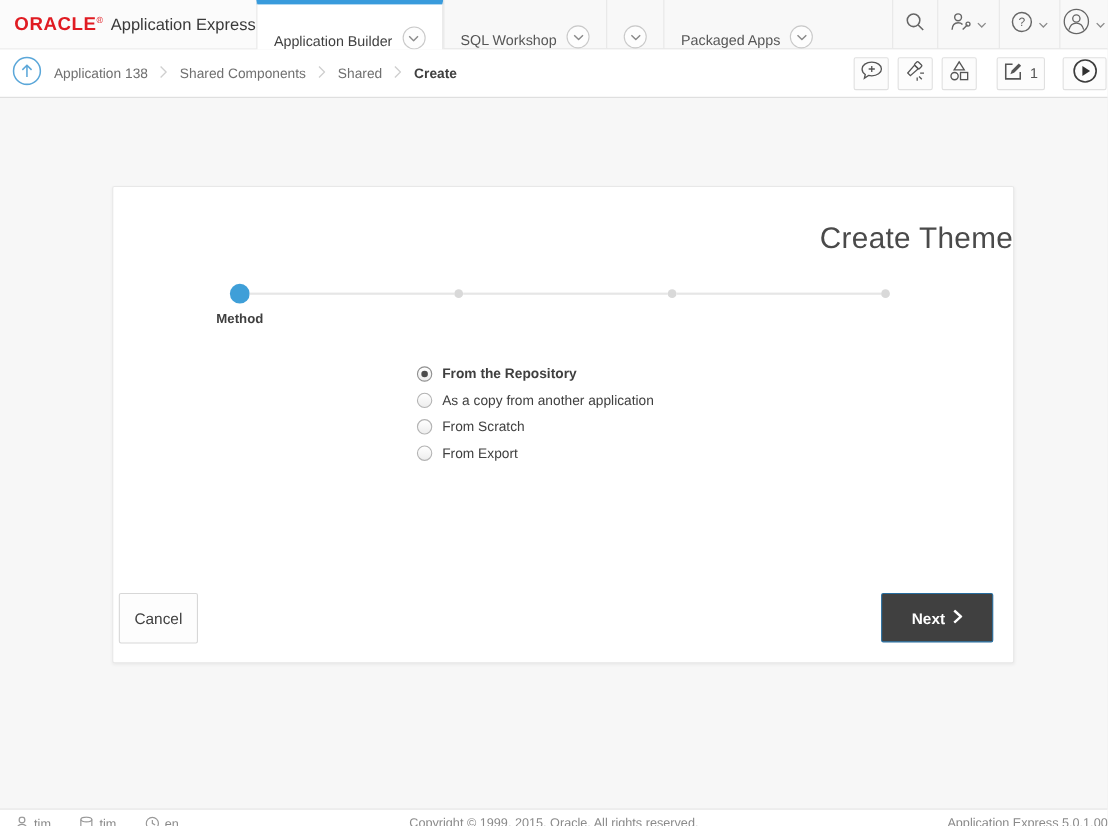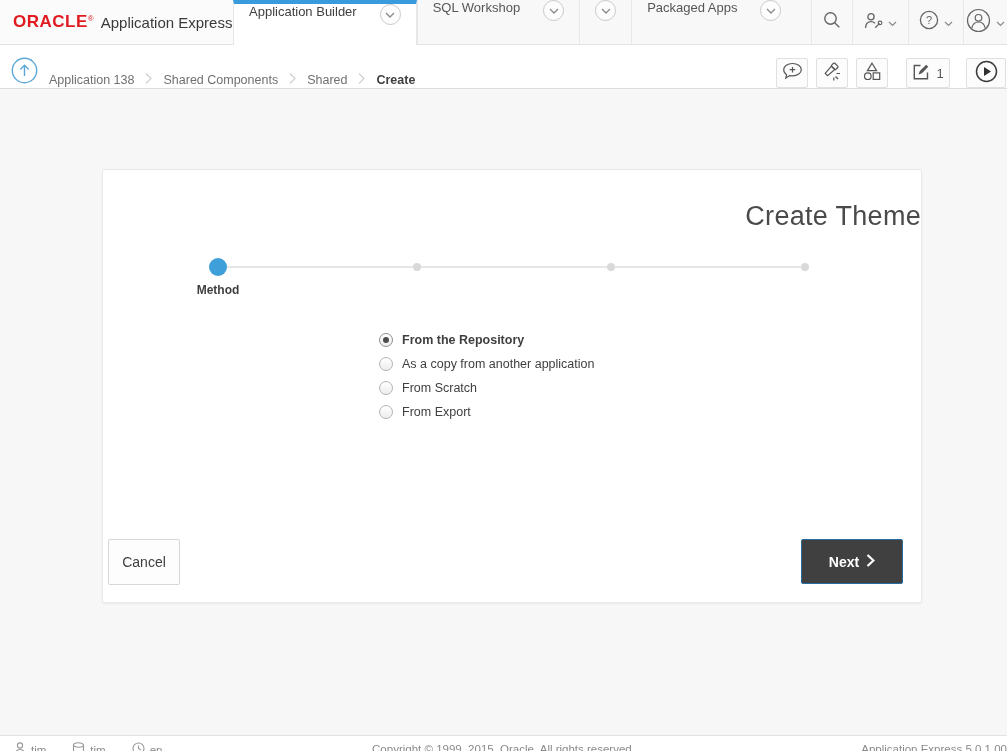--- a/index.html
+++ b/index.html
@@ -13,21 +13,21 @@
   .topbar {
     position:absolute; top:0; left:0; width:100%; height:45px;
     background:#f8f8f8; border-bottom:1px solid #e2e2e2;
     display:flex; align-items:stretch;
   }
   .logo { display:flex; align-items:center; padding:0 0 0 13px; width:233px; background:#fbfbfb; }
   .logo-brand { color:#e01b22; font-weight:bold; font-size:17px; letter-spacing:.5px; }
   .logo-reg { color:#e01b22; font-size:8px; vertical-align:super; }
   .logo-product { color:#3a3a3a; font-size:15px; margin-left:7px; }
   .nav-tab {
-    display:flex; align-items:flex-start; gap:23px; padding:0 15px;
+    display:flex; align-items:flex-end; gap:9px; padding:0 15px;
     font-size:13px; color:#565656; border-left:1px solid #e7e7e7; cursor:pointer;
   }
   .nav-tab.active {
     background:#fff; color:#3f3f3f;
     border-top:4px solid #399bdc; border-right:1px solid #e7e7e7;
     margin-bottom:-1px;
   }
   .chev-circle {
     width:21px; height:21px; border:1px solid #c9c9c9; border-radius:50%;
     display:flex; align-items:center; justify-content:center; background:#fdfdfd;
@@ -36,21 +36,21 @@
   .top-icon-btn {
     display:flex; align-items:center; justify-content:center; gap:5px;
     border-left:1px solid #e7e7e7; cursor:pointer;
   }
   .w-search{ width:41px; } .w-admin{ width:56px; } .w-help{ width:55px; } .w-account{ width:44px; }
 
   
   .crumbbar {
     position:absolute; top:45px; left:0; width:100%; height:44px;
     background:#fff; border-bottom:1px solid #dcdcdc;
-    display:flex; align-items:flex-end; padding:0 0 0 11px;
+    display:flex; align-items:center; padding:0 0 0 11px;
   }
   .up-btn { display:flex; align-items:center; margin-right:11px; cursor:pointer; }
   .crumbs { display:flex; align-items:center; gap:11px; font-size:12.5px; color:#707070; }
   .crumb { cursor:pointer; }
   .crumb.current { color:#3f3f3f; font-weight:bold; cursor:default; }
   .crumb-toolbar { margin-left:auto; display:flex; align-items:center; padding-right:1px; }
   .tool-btn {
     height:30px; border:1px solid #e0e0e0; border-radius:2px; background:#fcfcfc;
     display:flex; align-items:center; justify-content:center; cursor:pointer;
   }

